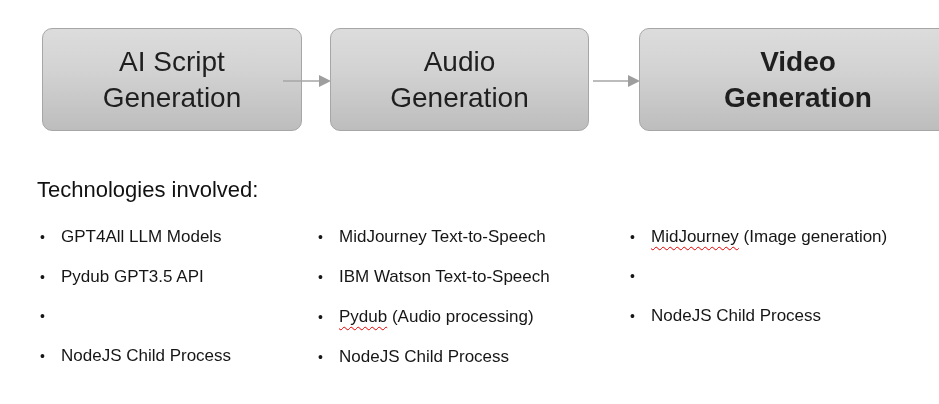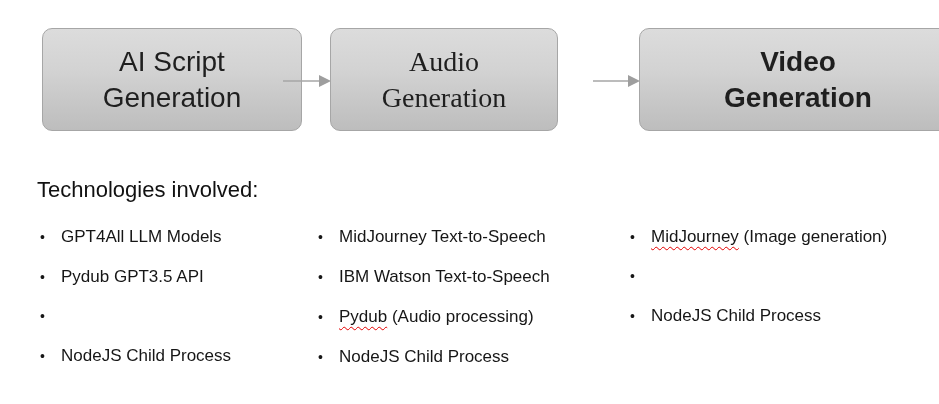--- a/index.html
+++ b/index.html
@@ -27,21 +27,21 @@
     flex-direction: column;
     align-items: center;
     justify-content: center;
     text-align: center;
     color: #1f1f1f;
     font-size: 28px;
     line-height: 36px;
     box-sizing: border-box;
   }
   .step-box.box-1 { left: 23px;  width: 260px; margin-left: 19px; }
-  .step-box.box-2 { left: 330px; width: 228px; font-family: Liberation Serif, serif; }
+  .step-box.box-2 { left: 330px; width: 259px; }
   .step-box.box-3 { left: 639px; width: 318px; font-weight: bold; }
   
   .connector {
     position: absolute;
     top: 73px;
     height: 16px;
   }
   .connector.conn-1 { left: 283px; width: 48px; }
   .connector.conn-2 { left: 593px; width: 47px; }
   

